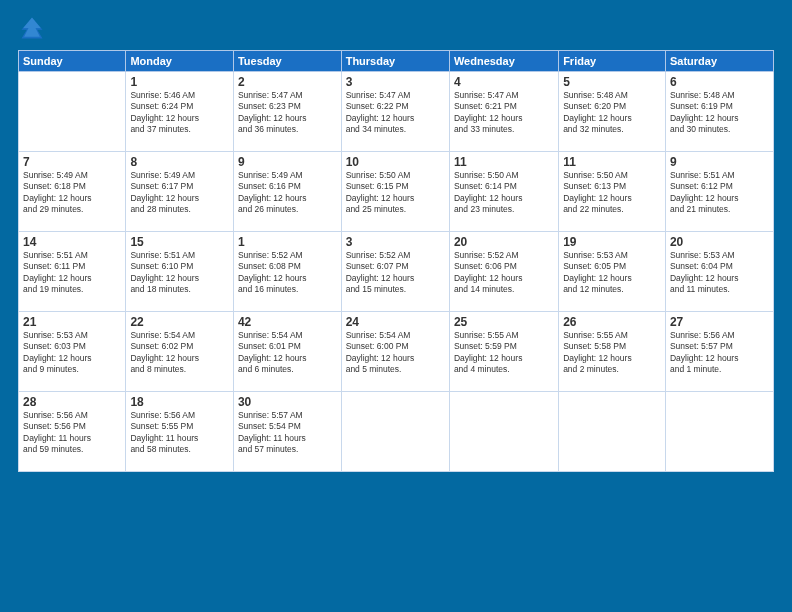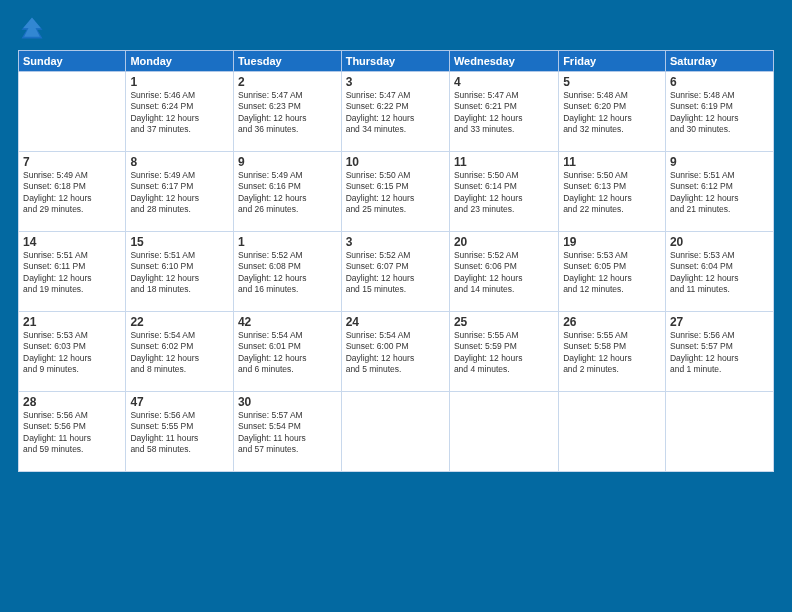--- a/index.html
+++ b/index.html
@@ -245,21 +245,21 @@
           <td><span class="day-num">27</span><span class="day-info" style="white-space: pre-line;">Sunrise: 5:56 AM
 Sunset: 5:57 PM
 Daylight: 12 hours
 and 1 minute.</span></td>
         </tr>
         <tr>
           <td><span class="day-num">28</span><span class="day-info" style="white-space: pre-line;">Sunrise: 5:56 AM
 Sunset: 5:56 PM
 Daylight: 11 hours
 and 59 minutes.</span></td>
-          <td><span class="day-num">47</span><span class="day-info" style="white-space: pre-line;">Sunrise: 5:56 AM
+          <td><span class="day-num">18</span><span class="day-info" style="white-space: pre-line;">Sunrise: 5:56 AM
 Sunset: 5:55 PM
 Daylight: 11 hours
 and 58 minutes.</span></td>
           <td><span class="day-num">30</span><span class="day-info" style="white-space: pre-line; margin-top: 28px;">Sunrise: 5:57 AM
 Sunset: 5:54 PM
 Daylight: 11 hours
 and 57 minutes.</span></td>
           <td class="empty-cell"></td>
           <td class="empty-cell"></td>
           <td class="empty-cell"></td>

